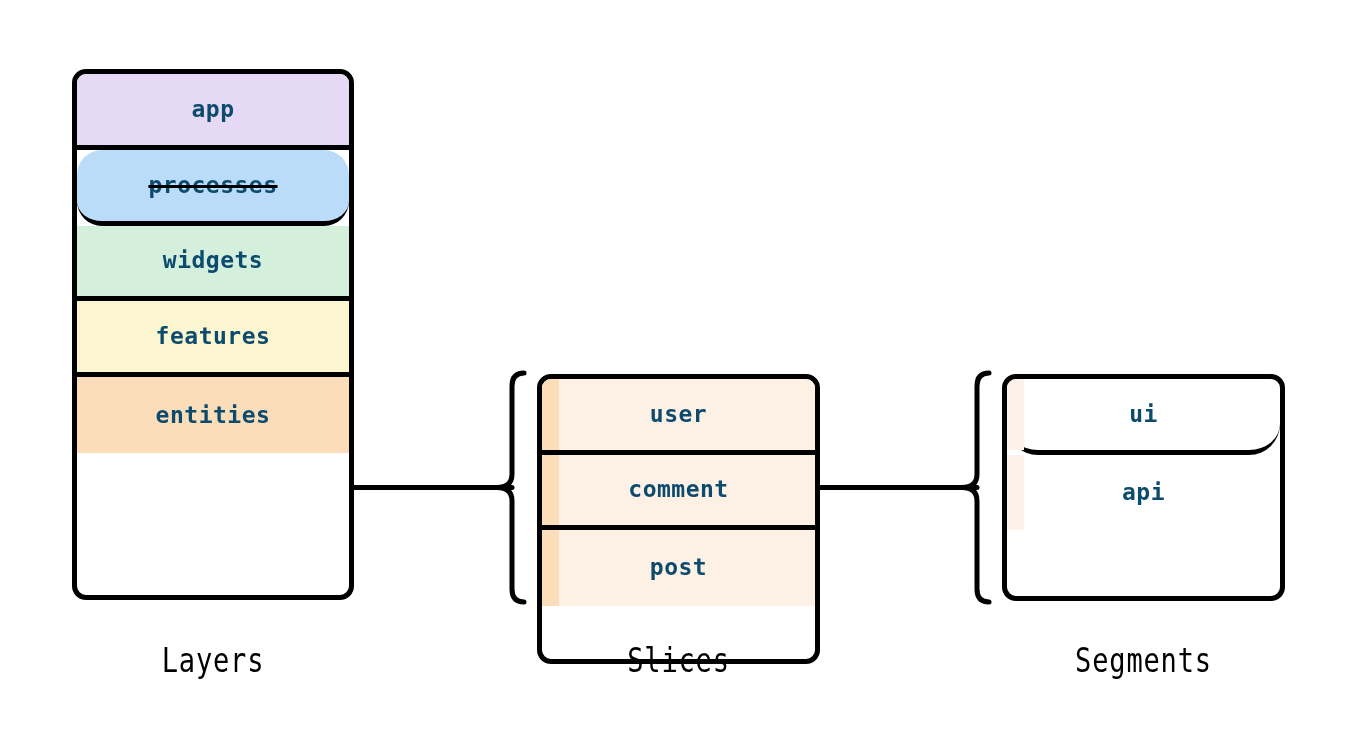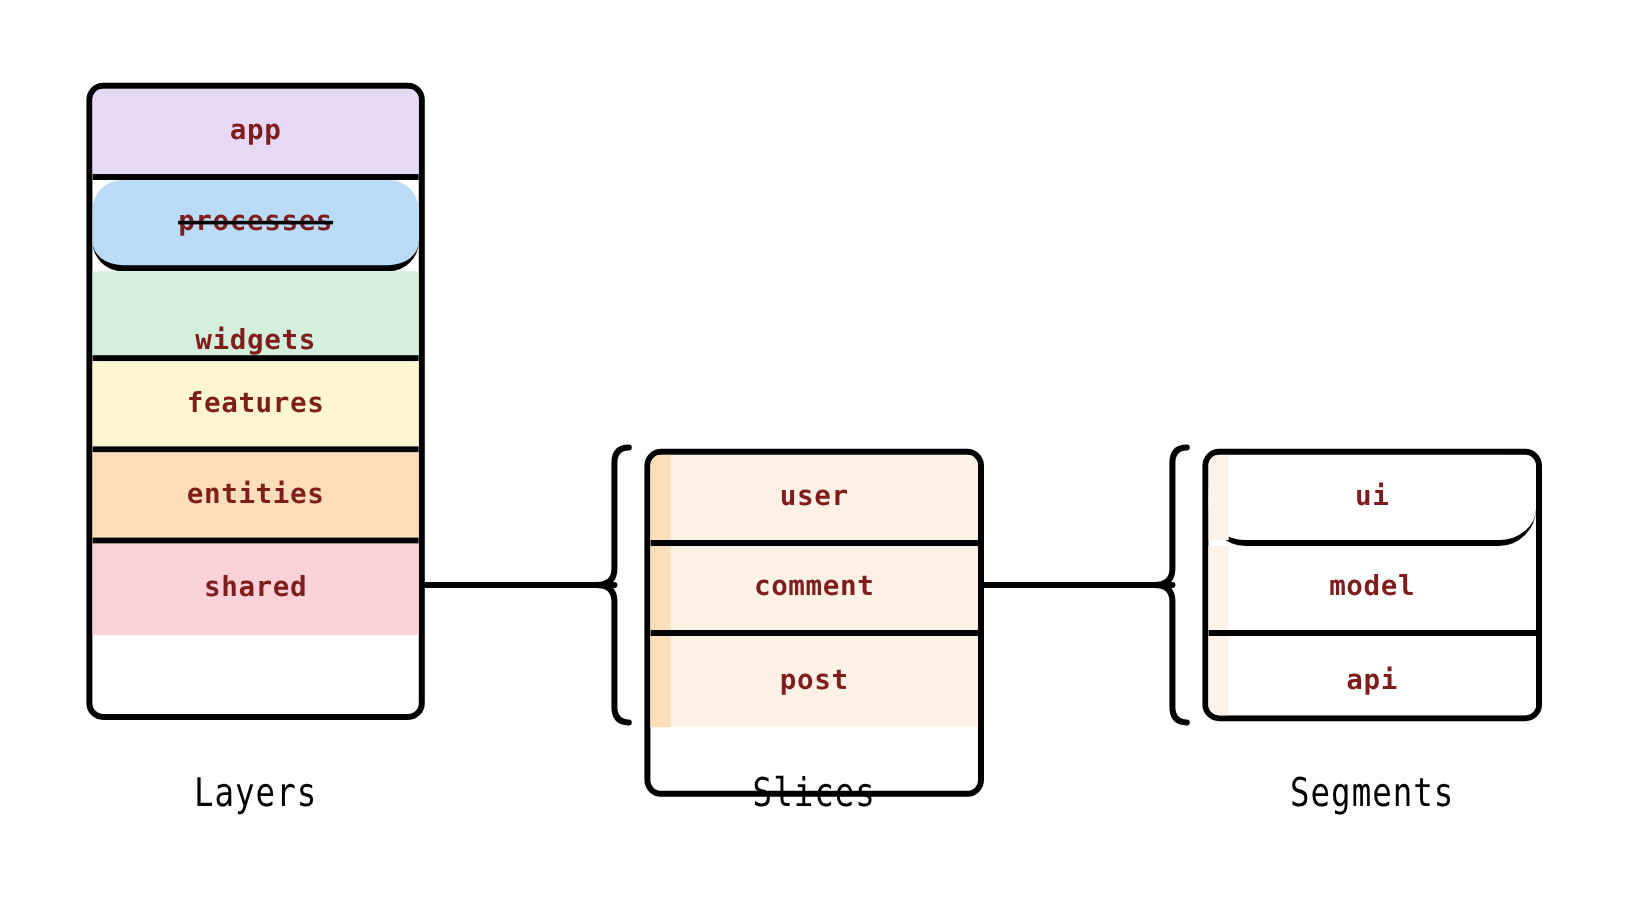--- a/index.html
+++ b/index.html
@@ -34,21 +34,21 @@
   .row {
     position: relative;
     display: flex;
     align-items: center;
     justify-content: center;
     box-sizing: border-box;
     border-bottom: 5px solid #000000;
     font-weight: bold;
     font-size: 23px;
     letter-spacing: 0.5px;
-    color: #7f1d1d;
+    color: #0c4a6e;
     white-space: nowrap;
   }
   .row:last-child {
     border-bottom: none;
   }
   .row-label {
     position: relative;
     z-index: 2;
     line-height: 1;
   }
@@ -158,35 +158,31 @@
 
   <div class="stack" id="layers-stack">
     <div class="row" style="background: rgb(229, 217, 246);">
 
       <span class="row-label">app</span>
     </div>
     <div class="row struck" style="background: rgb(187, 220, 248); border-radius: 25px;">
 
       <span class="row-label">processes</span>
     </div>
-    <div class="row" style="background: rgb(212, 239, 220); align-items: flex-end;">
+    <div class="row" style="background: rgb(212, 239, 220);">
 
       <span class="row-label">widgets</span>
     </div>
     <div class="row" style="background: rgb(251, 246, 208);">
 
       <span class="row-label">features</span>
     </div>
     <div class="row" style="background: rgb(251, 221, 186);">
 
       <span class="row-label">entities</span>
-    </div>
-    <div class="row" style="background: rgb(251, 210, 216);">
-
-      <span class="row-label">shared</span>
     </div>
   </div>
 
   <div class="connector" id="connector-layers-slices"></div>
 
   <div class="bracket" id="slices-bracket">
     <svg viewBox="0 0 34 235" preserveAspectRatio="none" fill="none" stroke="#000000" stroke-width="5" stroke-linecap="round" stroke-linejoin="round">
       <path d="M 30 3 Q 18 3 18 16 L 18 104 Q 18 117.5 3 117.5 Q 18 117.5 18 131 L 18 219 Q 18 232 30 232"></path>
       <line x1="0" y1="117.5" x2="18" y2="117.5"></line>
     </svg>
@@ -214,24 +210,20 @@
       <path d="M 30 3 Q 18 3 18 16 L 18 104 Q 18 117.5 3 117.5 Q 18 117.5 18 131 L 18 219 Q 18 232 30 232"></path>
       <line x1="0" y1="117.5" x2="18" y2="117.5"></line>
     </svg>
   </div>
 
   <div class="stack" id="segments-stack">
     <div class="row" style="background: rgb(255, 255, 255); border-radius: 31px;">
       <span class="accent-stripe" style="background: rgb(253, 242, 233);"></span>
       <span class="row-label">ui</span>
     </div>
-    <div class="row" style="background: rgb(255, 255, 255);">
-      <span class="accent-stripe" style="background: rgb(253, 242, 233);"></span>
-      <span class="row-label">model</span>
-    </div>
     <div class="row" style="background: rgb(255, 255, 255); text-align: right;">
       <span class="accent-stripe" style="background: rgb(253, 242, 233);"></span>
       <span class="row-label">api</span>
     </div>
   </div>
 
   <div class="caption" id="caption-layers">Layers</div>
   <div class="caption" id="caption-slices">Slices</div>
   <div class="caption" id="caption-segments">Segments</div>
 

